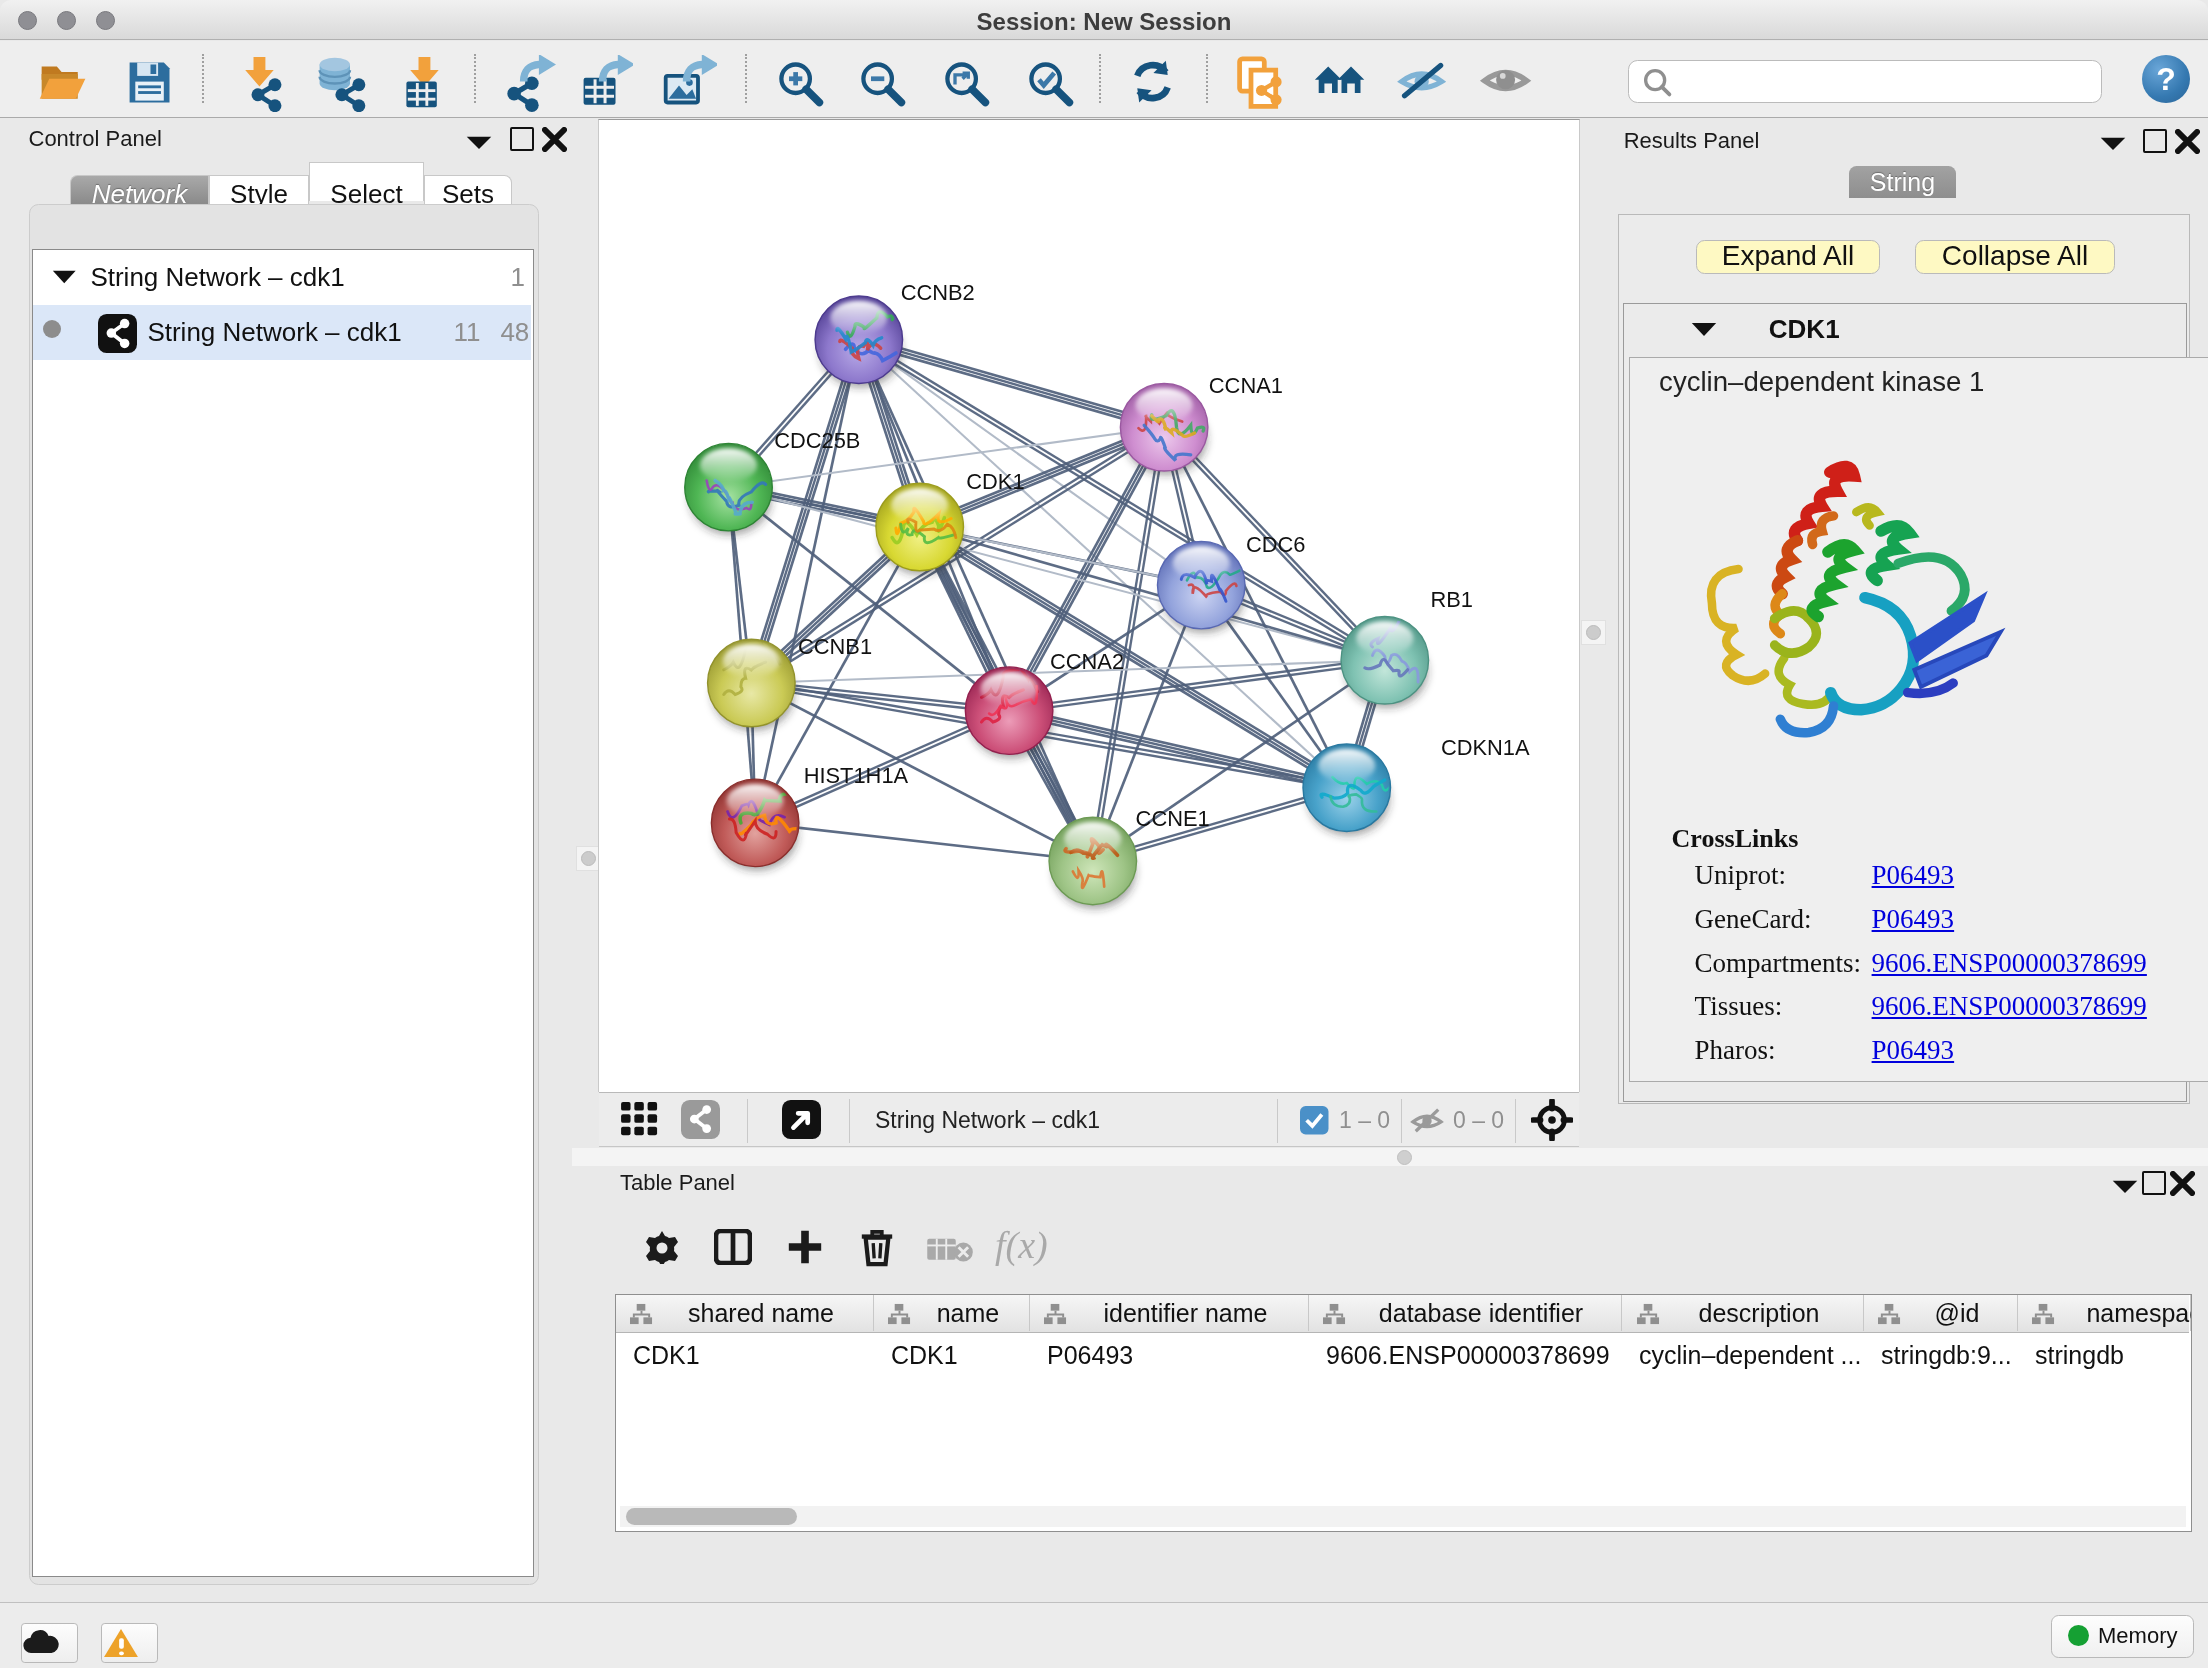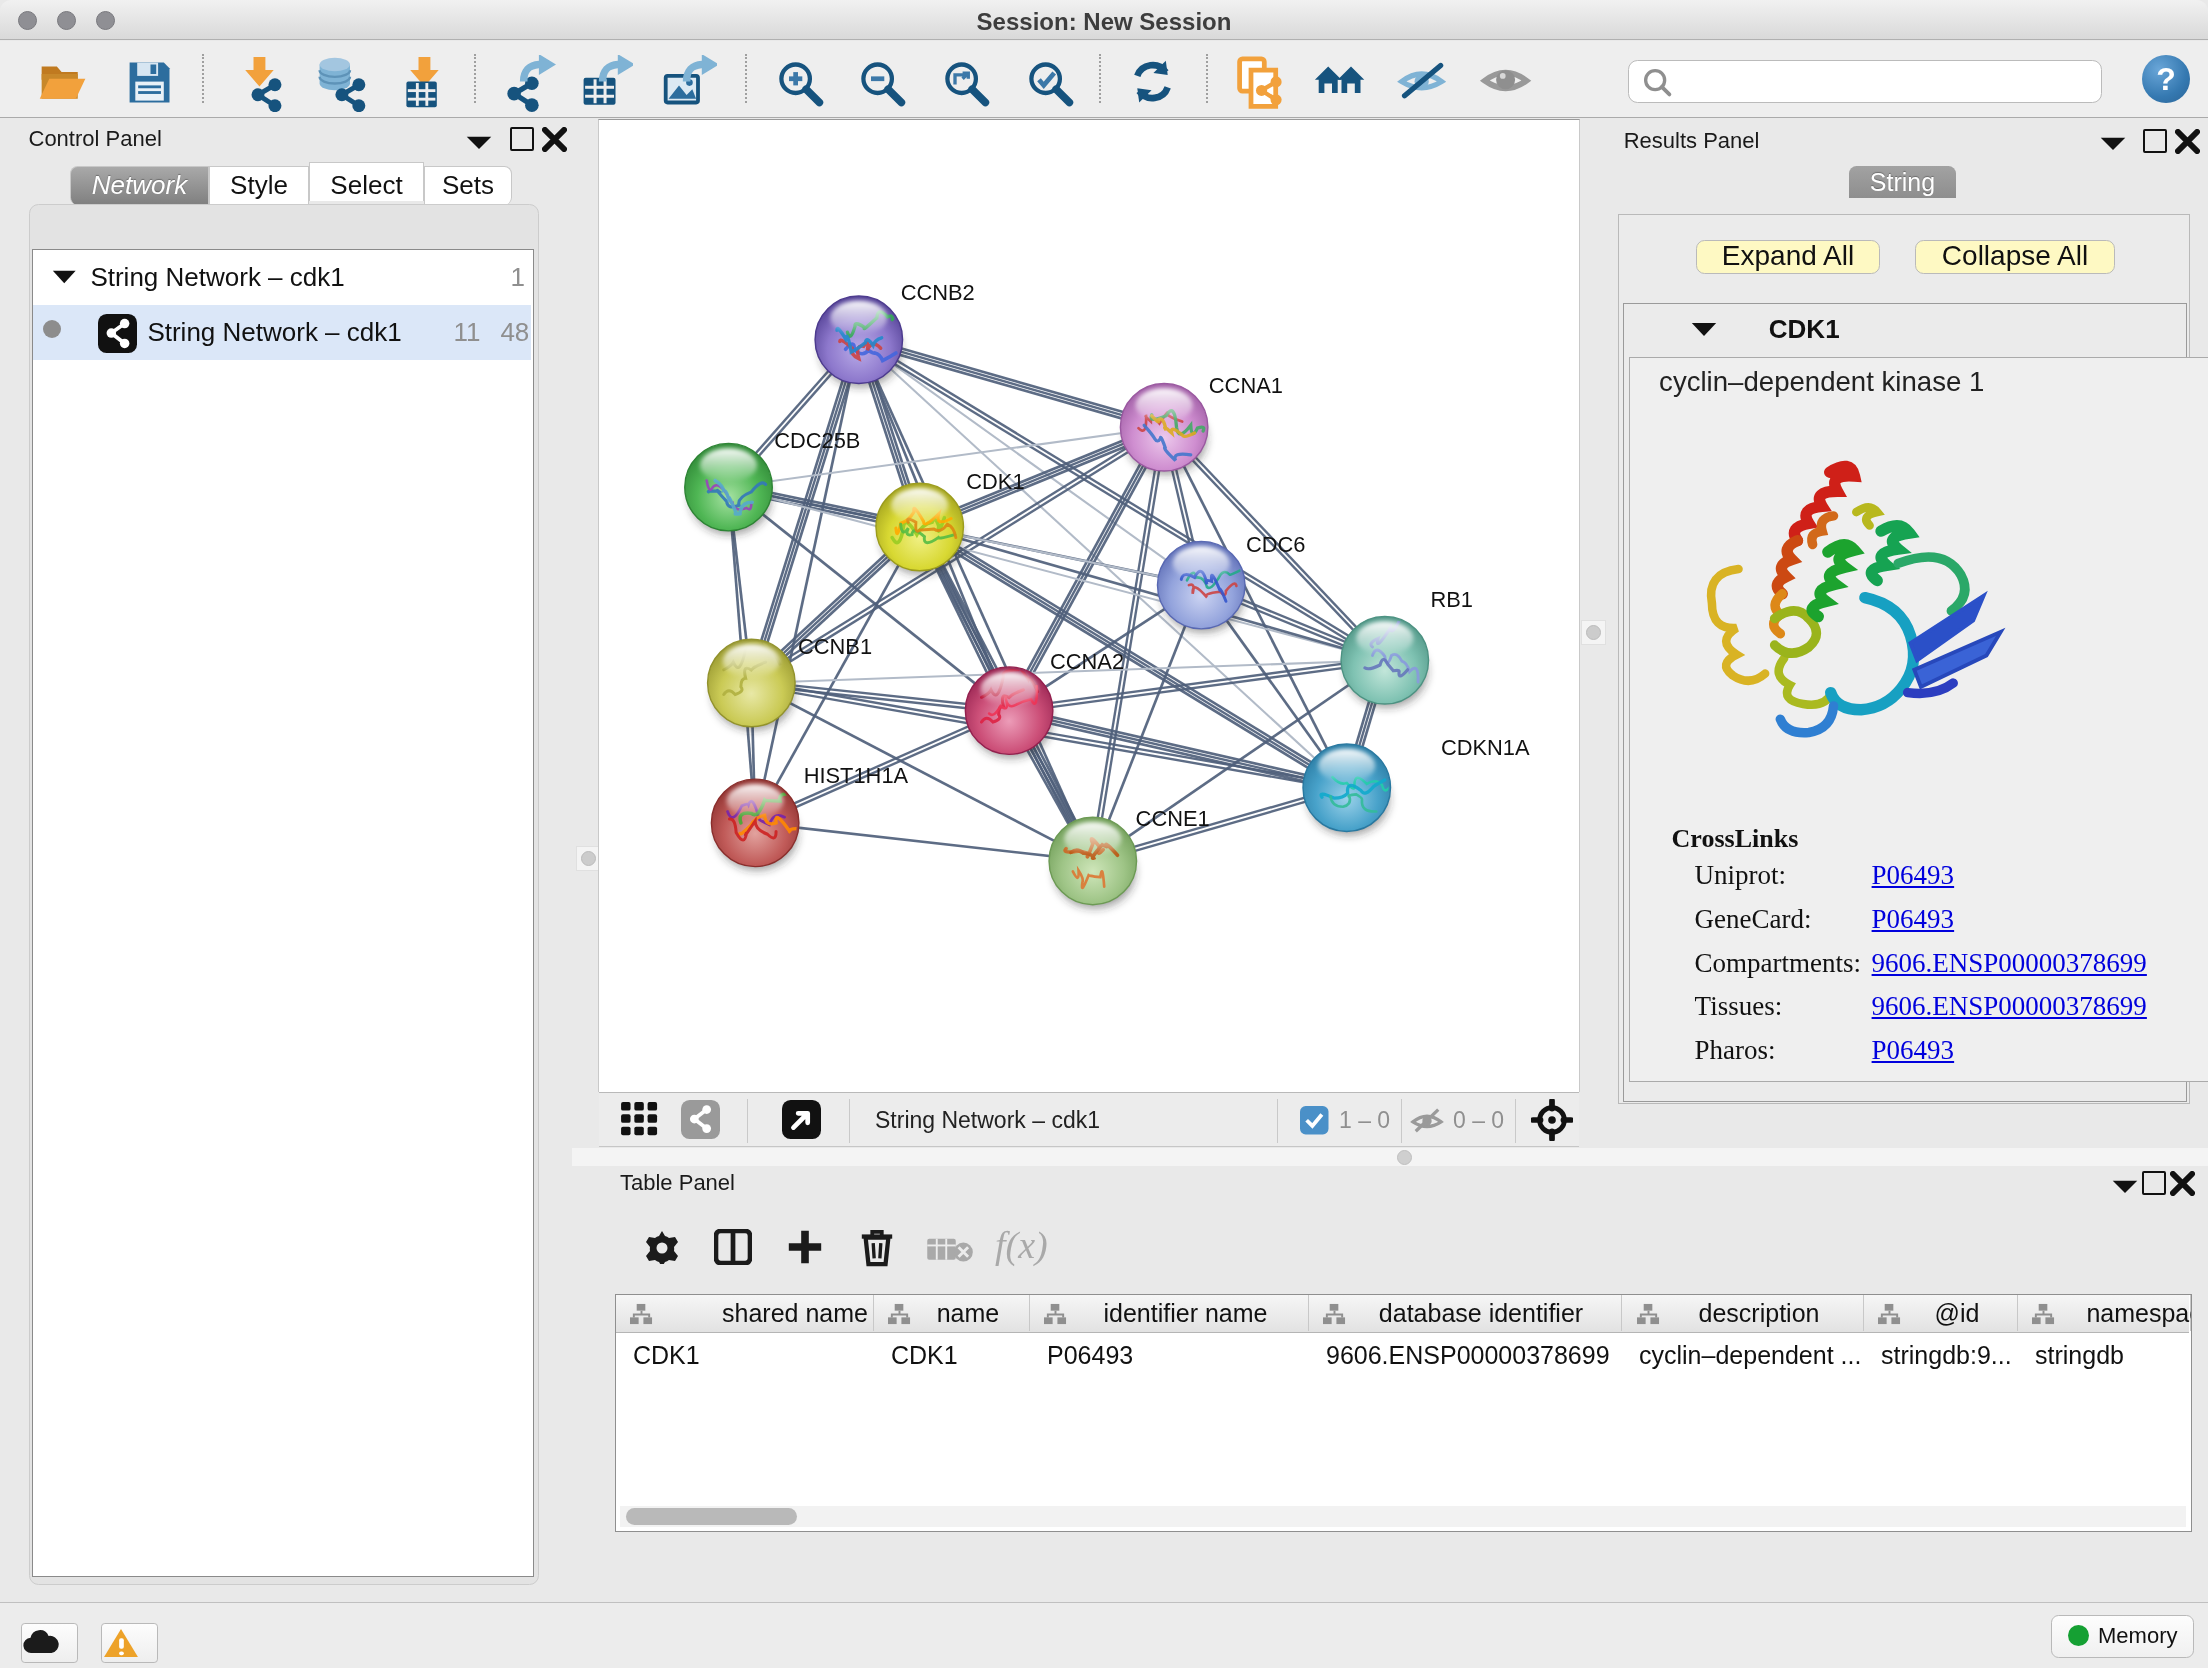--- a/index.html
+++ b/index.html
@@ -196,21 +196,21 @@
 <div class="abs helpq">?</div>
 </div>
 <div class="abs ptitle" style="left:28.5px;top:126px">Control Panel</div>
 <svg class="abs" style="left:463px;top:133px" width="32" height="19" viewBox="0 0 34 20">
     <path d="M4 4 L30 4 L17 17 Z" fill="#111"></path>
   </svg>
 <div class="abs" style="left:510px;top:127px;width:24px;height:24px;border:2.9px solid #111;border-radius:1.9px"></div>
 <svg class="abs" style="left:542px;top:127px" width="25" height="25" viewBox="0 0 26 26">
     <path d="M3 3 L23 23 M23 3 L3 23" stroke="#111" stroke-width="6" stroke-linecap="round"></path>
   </svg>
-<div class="abs tabrow" style="left:70px;top:162px"><span class="tab tabsel" style="border-radius:7.6px 0 0 7.6px;width:139px;padding:0">Network</span><span class="tab" style="width:100px;padding:0">Style</span><span class="tab" style="width:115px;padding:4px">Select</span><span class="tab" style="border-radius:0 7.6px 7.6px 0;width:88px;padding:0">Sets</span></div>
+<div class="abs tabrow" style="left:70px;top:162px"><span class="tab tabsel" style="border-radius:7.6px 0 0 7.6px;width:139px;padding:0">Network</span><span class="tab" style="width:100px;padding:0">Style</span><span class="tab" style="width:115px;padding:13px">Select</span><span class="tab" style="border-radius:0 7.6px 7.6px 0;width:88px;padding:0">Sets</span></div>
 <div class="abs cpsub">
 <div class="abs cplist">
 <div class="abs row1">
         <svg class="abs" style="left:17px;top:18px" width="28.5" height="19" viewBox="0 0 30 20">
           <path d="M3 3 L27 3 L15 16 Z" fill="#111"></path>
         </svg>
         <span class="abs" style="left:57px;top:12.4px">String Network – cdk1</span>
         <span class="abs gnum" style="left:477px;top:12.4px">1</span>
       </div>
 <div class="abs row2">
@@ -692,21 +692,21 @@
 <svg class="abs" style="left:13.3px;top:7.6px" width="25" height="23" viewBox="0 0 26 24">
           <g fill="#8f8f8f">
             <rect x="8" y="1" width="9" height="7"></rect>
             <rect x="1" y="15" width="9" height="7"></rect>
             <rect x="15" y="15" width="9" height="7"></rect>
           </g>
           <g stroke="#8f8f8f" stroke-width="2" fill="none">
             <path d="M13 8 v4 M5 15 v-3 h16 v3"></path>
           </g>
         </svg>
-<div class="abs" style="left:38px;top:3.8px;width:214px;text-align:right;font-size:25px;color:#111;white-space:nowrap">shared name</div>
+<div class="abs" style="left:38px;top:3.8px;width:214px;text-align:center;font-size:25px;color:#111;white-space:nowrap">shared name</div>
 <div class="abs thcell" style="left:258px;width:156px"></div>
 <svg class="abs" style="left:271px;top:7.6px" width="25" height="23" viewBox="0 0 26 24">
           <g fill="#8f8f8f">
             <rect x="8" y="1" width="9" height="7"></rect>
             <rect x="1" y="15" width="9" height="7"></rect>
             <rect x="15" y="15" width="9" height="7"></rect>
           </g>
           <g stroke="#8f8f8f" stroke-width="2" fill="none">
             <path d="M13 8 v4 M5 15 v-3 h16 v3"></path>
           </g>

